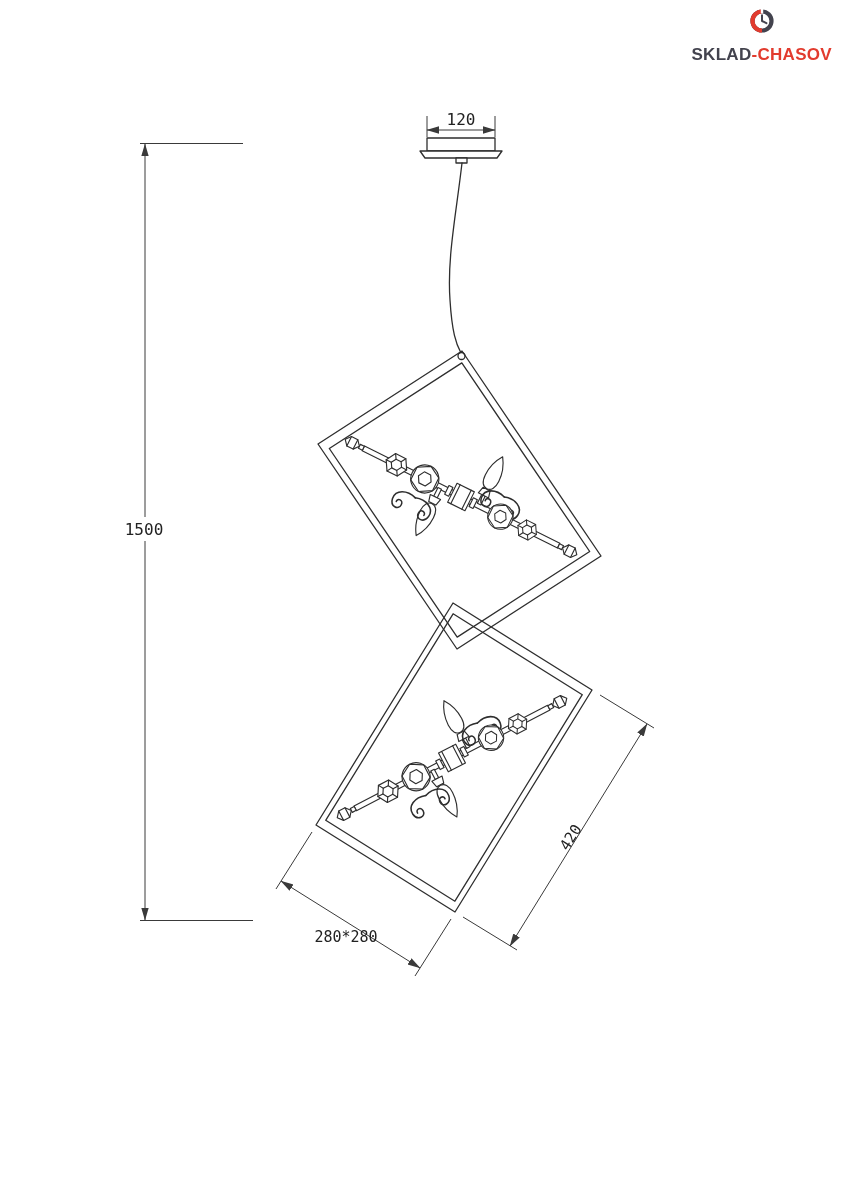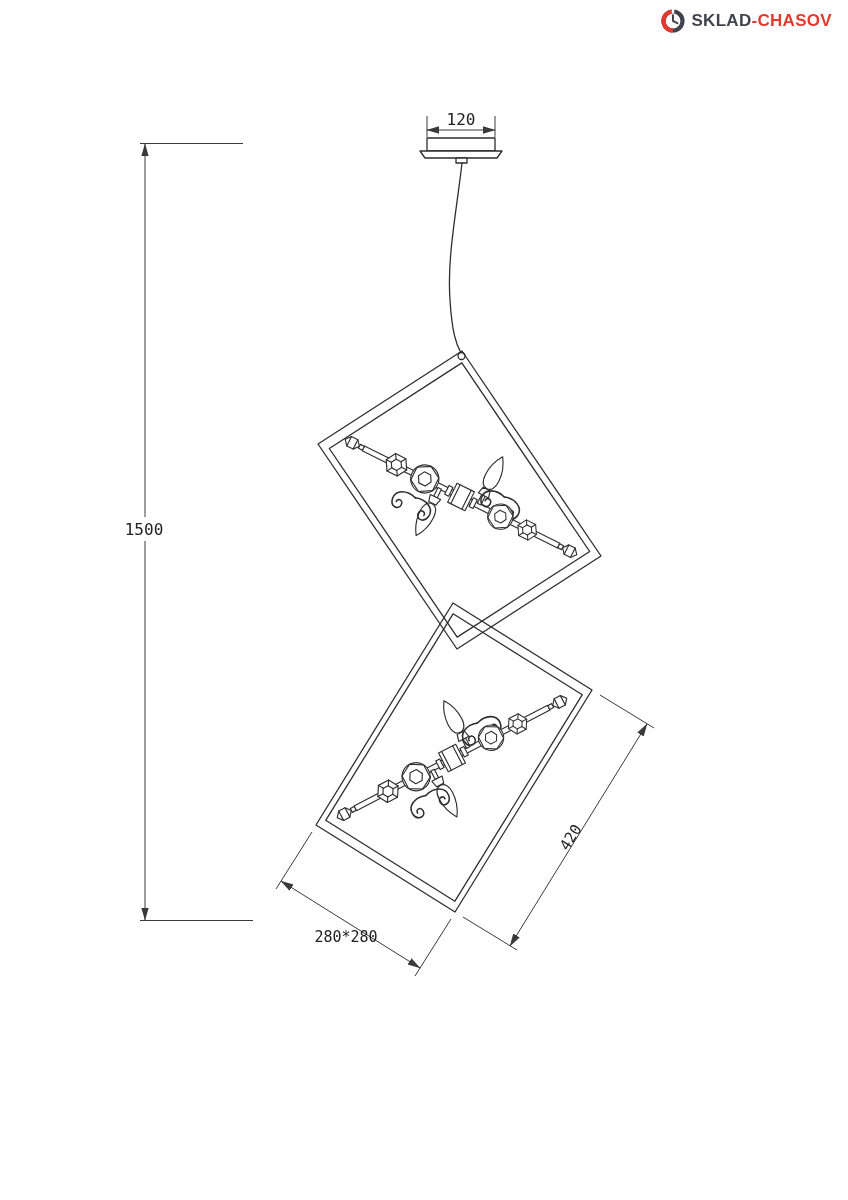--- a/index.html
+++ b/index.html
@@ -1,20 +1,20 @@
 <!DOCTYPE html>
 <html><head>
 <meta charset="utf-8">
 <style>
   html,body{margin:0;padding:0;background:#ffffff;}
   .page{
     position:relative;width:848px;height:1200px;background:#ffffff;
     font-family:"Liberation Sans",sans-serif;overflow:hidden;
   }
-  .logo{position:absolute;top:7px;right:16px;display:flex;align-items:center;gap:4px;}
+  .logo{position:absolute;top:7px;right:16px;display:flex;align-items:center;gap:10px;flex-direction:column;}
   .logo-text{font-weight:bold;font-size:17px;letter-spacing:.3px;white-space:nowrap;}
   .brand-a{color:#43434e;}
   .brand-b{color:#e23b2e;}
   svg.drawing{position:absolute;left:0;top:0;}
   .ink{stroke:#2e2e2e;stroke-width:1.3;fill:none;stroke-linecap:round;stroke-linejoin:round;}
   .inkw{stroke:#2e2e2e;stroke-width:1.3;fill:#ffffff;stroke-linejoin:round;}
   .dim{stroke:#3a3a3a;stroke-width:1;fill:none;}
   .dim-text{font-family:"DejaVu Sans Mono","Liberation Mono",monospace;font-size:16px;fill:#222222;}
   .dim-text-sm{font-family:"DejaVu Sans Mono","Liberation Mono",monospace;font-size:15px;fill:#222222;}
 </style>

